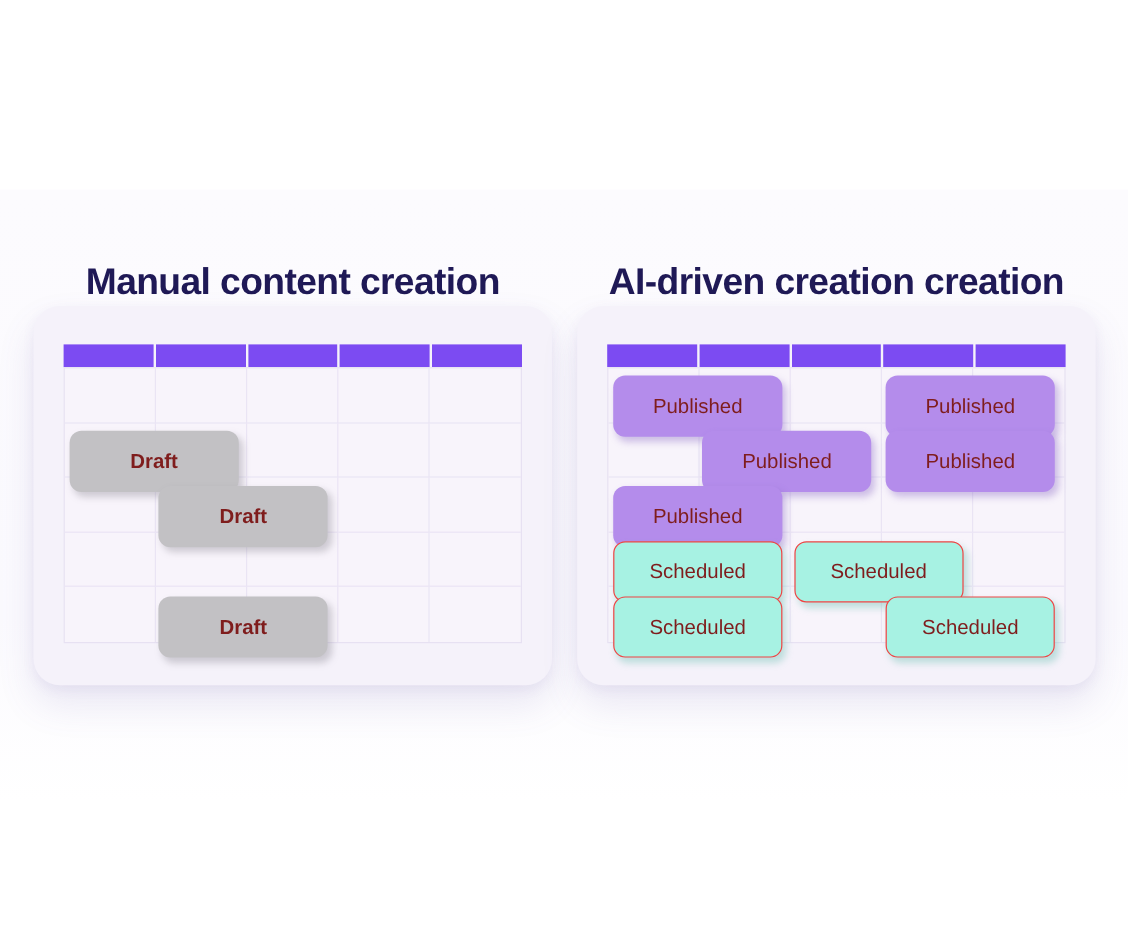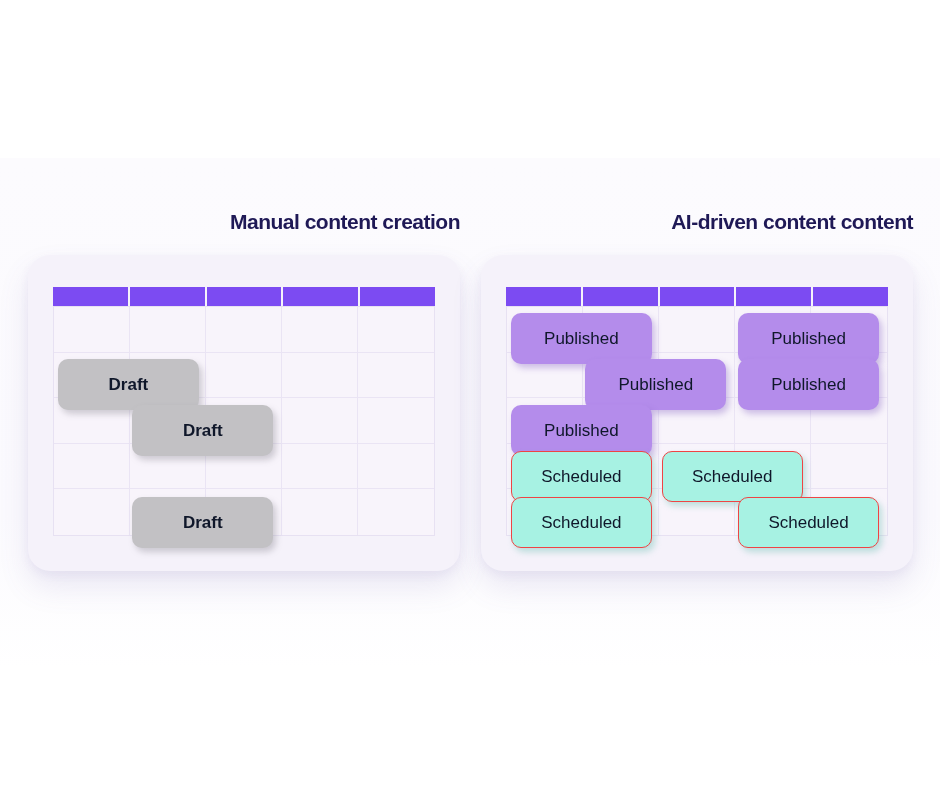--- a/index.html
+++ b/index.html
@@ -20,23 +20,23 @@
     left: 0;
     top: 158px;
     width: 940px;
     height: 510px;
     background: linear-gradient(180deg, #FCFBFE 0%, #FBFAFE 70%, rgba(251,250,254,0) 100%);
   }
   .heading {
     position: absolute;
     top: 196px;
     width: 432px;
-    text-align: right;
+    text-align: center;
     white-space: nowrap;
-    font-size: 21px;
+    font-size: 31px;
     font-weight: 800;
     letter-spacing: -0.5px;
     color: var(--heading-text, #1F1956);
   }
   .heading-left  { left: 28px; }
   .heading-right { left: 481px; }
 
   .card {
     position: absolute;
     top: 255px;
@@ -97,21 +97,21 @@
   }
   .badge {
     position: absolute;
     height: 51px;
     box-sizing: border-box;
     border-radius: 10px;
     display: flex;
     align-items: center;
     justify-content: center;
     font-size: 17px;
-    color: #0f172a;
+    color: #7f1d1d;
     pointer-events: auto;
   }
   .badge.draft {
     background: var(--draft-badge, #C2C1C4);
     box-shadow: 3px 4px 6px rgba(125, 122, 135, 0.35);
   }
   .badge.published {
     background: var(--published-badge, #B48CEB);
     box-shadow: 3px 4px 6px rgba(133, 100, 195, 0.38);
   }
@@ -122,21 +122,21 @@
   }
 </style>
 </head>
 <body>
 
 <div class="stage">
   <div class="bg-band"></div>
 
   <h1 class="heading heading-left">Manual content creation</h1>
 
-  <h1 class="heading heading-right">AI-driven content content</h1>
+  <h1 class="heading heading-right">AI-driven creation creation</h1>
 
   <div class="card card-left">
     <div class="grid">
       <div class="grid-header">
           <div class="header-cell"></div>
           <div class="header-cell"></div>
           <div class="header-cell"></div>
           <div class="header-cell"></div>
           <div class="header-cell"></div>
         </div>

